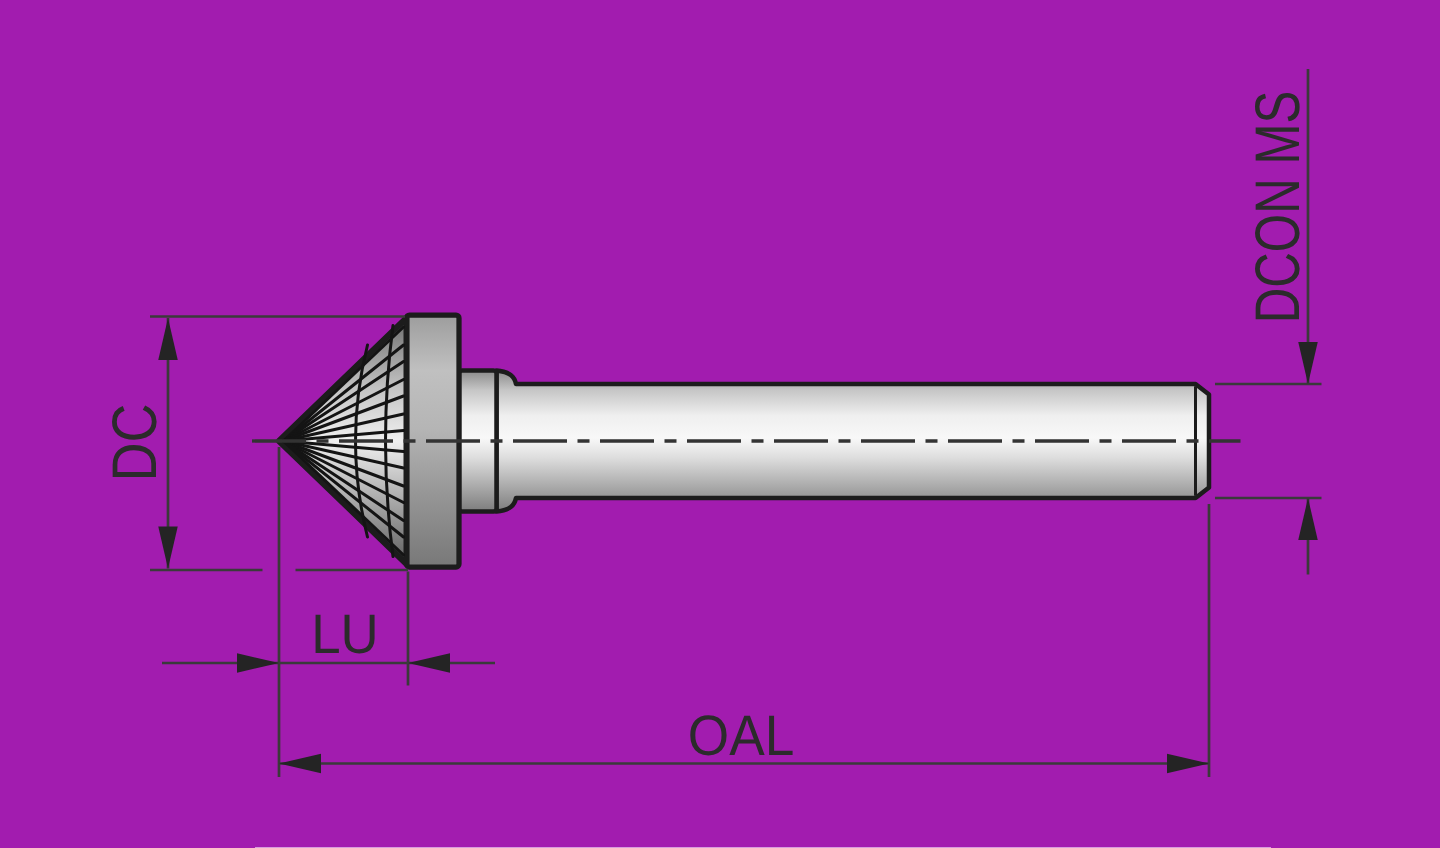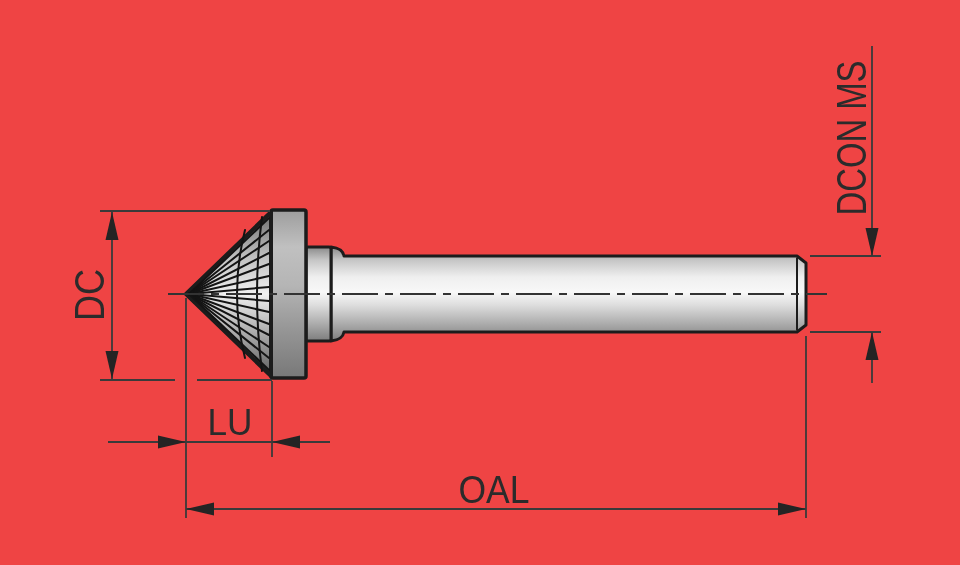--- a/index.html
+++ b/index.html
@@ -4,21 +4,21 @@
 <style>
   html, body {
     margin: 0;
     padding: 0;
     background: #ffffff;
   }
   .stage {
     position: relative;
     width: 960px;
     height: 565px;
-    background: #ef4444;
+    background: #a21caf;
     overflow: hidden;
     font-family: "Liberation Sans", sans-serif;
   }
   svg { display: block; }
   .dim-line {
     stroke: #3a3a3a;
     stroke-width: 1.8;
     fill: none;
   }
   .arrow {

